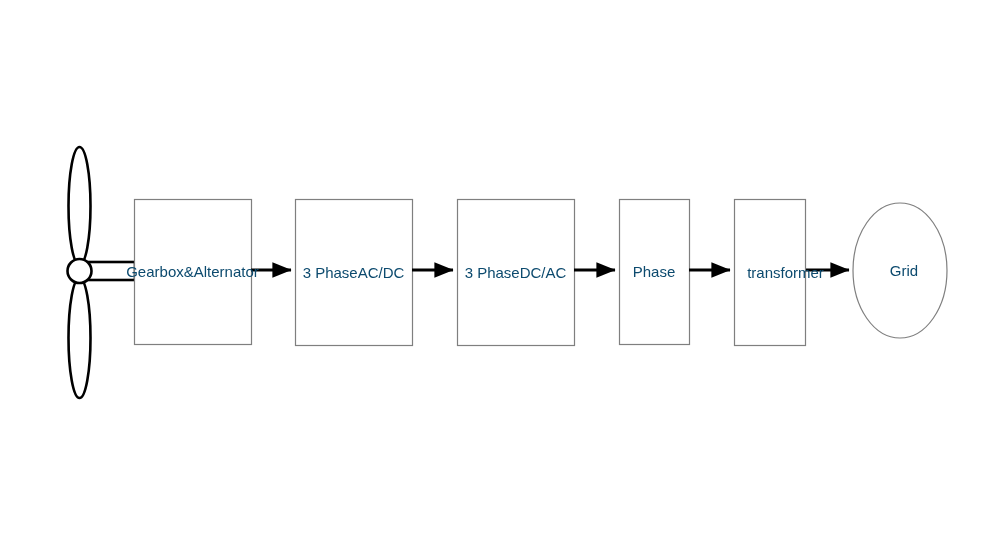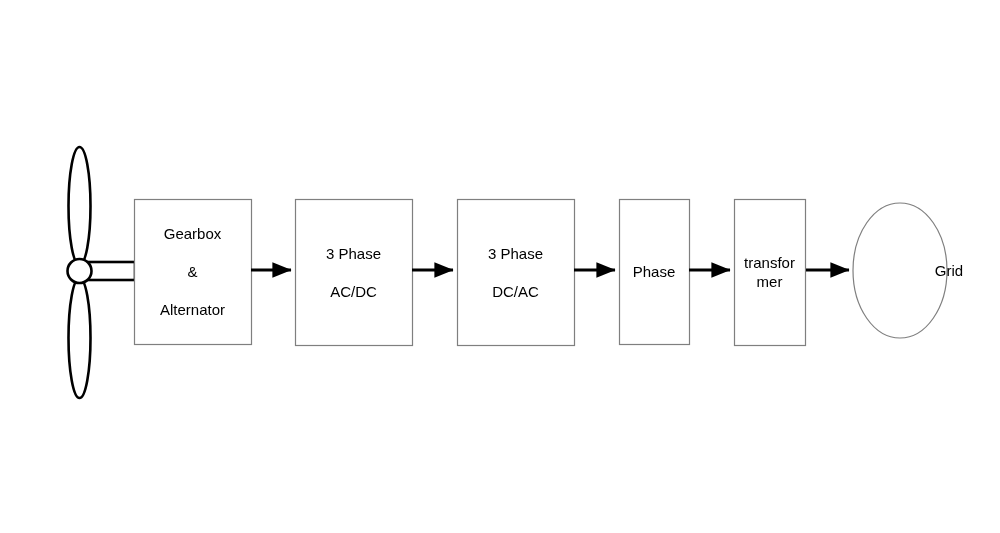--- a/index.html
+++ b/index.html
@@ -24,25 +24,25 @@
     left: 0;
     top: 0;
     width: 1000px;
     height: 533px;
     display: block;
   }
   
   .node-label {
     position: absolute;
     display: flex;
-    flex-direction: column;
+    flex-direction: row;
     align-items: center;
     justify-content: center;
     text-align: center;
-    color: #000000;
+    color: #0c4a6e;
     font-family: "Liberation Sans", sans-serif;
     font-size: 15px;
     line-height: 1.0;
     pointer-events: none;
     white-space: pre;
   }
   .node-label .line {
     display: block;
   }
   .gap-lg { height: 23px; }
@@ -112,23 +112,23 @@
   <div class="node-label" style="left:457px; top:199px; width:117px; height:146px;">
     <span class="line">3 Phase</span>
     <span class="gap-lg"></span>
     <span class="line">DC/AC</span>
   </div>
 
   <div class="node-label" style="left:619px; top:199px; width:70px; height:145px;">
     <span class="line">Phase</span>
   </div>
 
-  <div class="node-label" style="left:734px; top:199px; width:71px; height:146px;">
+  <div class="node-label" style="left:734px; top:199px; width:71px; height:146px;padding-left:16px;">
     <span class="line">transfor</span>
     <span class="gap-sm"></span>
     <span class="line">mer</span>
   </div>
 
-  <div class="node-label" style="left:902px; top:203px; width:94px; height:135px;">
+  <div class="node-label" style="left:857px; top:203px; width:94px; height:135px;">
     <span class="line">Grid</span>
   </div>
 
 </div>
 
 </body></html>

